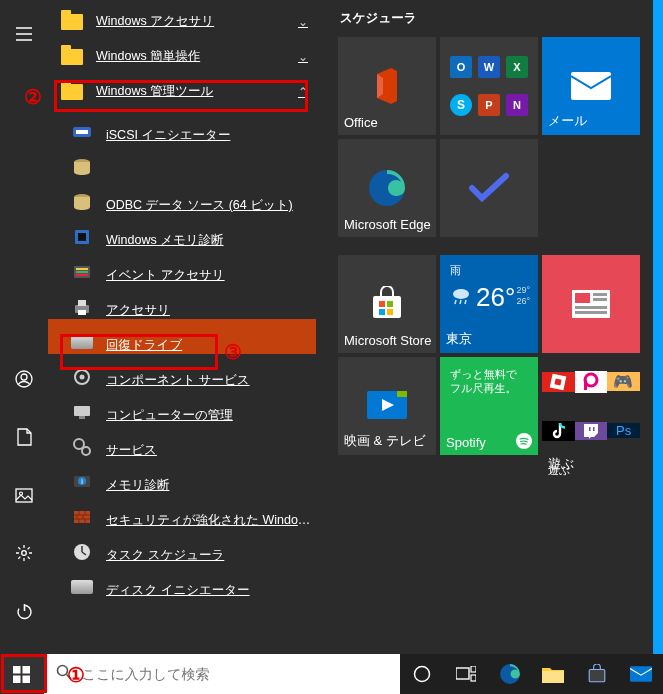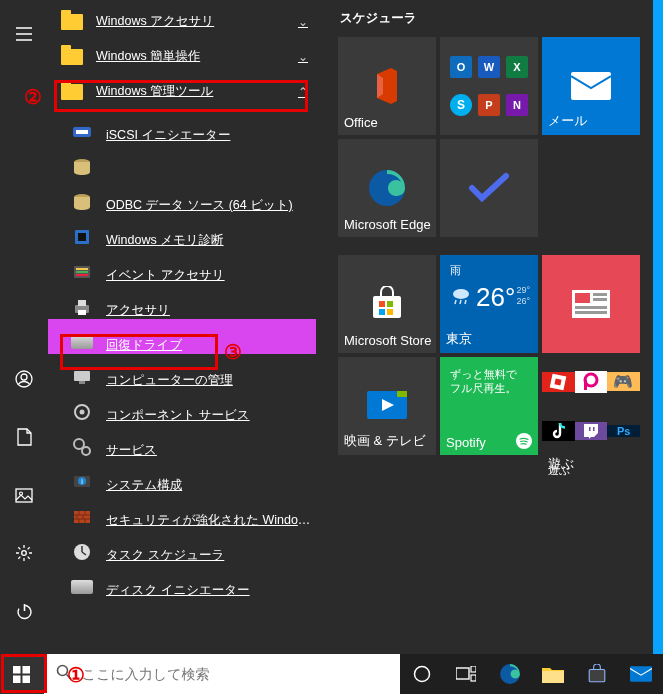--- a/index.html
+++ b/index.html
@@ -9,21 +9,21 @@
 .rail { width: 48px; display: flex; flex-direction: column; align-items: center; gap: 18px; padding-top: 14px; }
 .rail-spacer { flex: 1; }
 .rail-btn { width: 48px; height: 40px; display: flex; align-items: center; justify-content: center; color: #fff; cursor: pointer; }
 
 .applist { width: 268px; padding-top: 4px; overflow: hidden; text-decoration: underline; }
 .app-item { display: flex; align-items: center; height: 35px; padding-left: 12px; gap: 12px; font-size: 12.5px; color: #fff; cursor: pointer; position: relative; }
 .app-item .icon { width: 24px; height: 24px; display:flex;align-items:center;justify-content:center; flex-shrink:0;}
 .app-item .label { flex: 1; white-space: nowrap; overflow: hidden; text-overflow: ellipsis; }
 .app-item .chev { width: 20px; text-align: center; font-size: 12px; color: #ccc; padding-right: 6px;}
 .app-item.sub { padding-left: 22px; align-items: flex-end; }
-.app-item.hover { background: #d946ef; }
+.app-item.hover { background: #c2410c; }
 
 .tiles { flex: 1; padding: 6px 0 0 22px; }
 .group-title { font-size: 12.5px; font-weight: 600; color: #fff; margin: 4px 0 10px 2px; }
 .tile-row { display: flex; gap: 4px; margin-bottom: 4px; }
 .tile { background: #3a3a3a; position: relative; display: flex; flex-direction: column; align-items: center; justify-content: center; cursor: pointer; }
 .tile-m { width: 98px; height: 98px; }
 .tile .lbl { position: absolute; left: 6px; bottom: 5px; font-size: 13px; color: #fff; }
 .tile .ticon { display:flex;align-items:center;justify-content:center;}
 
 .taskbar { position: absolute; left: 0; bottom: 0; width: 663px; height: 40px; background: #1f1f1f; display: flex; align-items: center; }
@@ -180,53 +180,53 @@
     </div>
     <div class="app-item sub hover">
       <span class="icon">
           <span class="drive-icon"></span>
         </span>
       <span class="label">回復ドライブ</span>
     </div>
     <div class="app-item sub">
       <span class="icon">
           <svg width="22" height="22">
+            <circle cx="11" cy="11" r="7" fill="none" stroke="#ccc" stroke-width="2"></circle>
+            <circle cx="11" cy="11" r="2.5" fill="#ccc"></circle>
+          </svg>
+        </span>
+      <span class="label">コンポーネント サービス</span>
+    </div>
+    <div class="app-item sub">
+      <span class="icon">
+          <svg width="22" height="22">
             <rect x="3" y="5" width="16" height="10" rx="1" fill="#ccc"></rect>
             <rect x="8" y="15" width="6" height="3" fill="#888"></rect>
           </svg>
         </span>
       <span class="label">コンピューターの管理</span>
-    </div>
-    <div class="app-item sub">
-      <span class="icon">
-          <svg width="22" height="22">
-            <circle cx="11" cy="11" r="7" fill="none" stroke="#ccc" stroke-width="2"></circle>
-            <circle cx="11" cy="11" r="2.5" fill="#ccc"></circle>
-          </svg>
-        </span>
-      <span class="label">コンポーネント サービス</span>
     </div>
     <div class="app-item sub">
       <span class="icon">
           <svg width="22" height="22">
             <circle cx="8" cy="8" r="5" fill="none" stroke="#bbb" stroke-width="2"></circle>
             <circle cx="15" cy="15" r="4" fill="none" stroke="#bbb" stroke-width="2"></circle>
           </svg>
         </span>
       <span class="label">サービス</span>
     </div>
     <div class="app-item sub">
       <span class="icon">
           <svg width="22" height="22">
             <rect x="3" y="5" width="16" height="11" rx="1" fill="#444"></rect>
             <circle cx="11" cy="10" r="4" fill="#2185d0"></circle>
             <text x="11" y="13" font-size="7" text-anchor="middle" fill="#fff">i</text>
           </svg>
         </span>
-      <span class="label">システム構成</span>
+      <span class="label">メモリ診断</span>
     </div>
     <div class="app-item sub">
       <span class="icon">
           <svg width="22" height="22">
             <rect x="3" y="5" width="16" height="12" fill="#b5441e"></rect>
             <path d="M3 9h16M3 13h16M8 5v4M14 5v4M6 9v4M12 9v4M8 13v4M14 13v4" stroke="#7a2b10" stroke-width="1"></path>
           </svg>
         </span>
       <span class="label">セキュリティが強化された Windows Def...</span>
     </div>
@@ -386,21 +386,21 @@
             </svg>
           </div>
         <div class="cell" style="background:#6e4a9e">
             <svg width="18" height="18" viewBox="0 0 18 18">
               <path d="M2 2h14v9l-4 4h-3l-2 2v-2H2z" fill="#fff"></path>
               <rect x="7" y="5" width="1.5" height="4" fill="#6e4a9e"></rect>
               <rect x="11" y="5" width="1.5" height="4" fill="#6e4a9e"></rect>
             </svg>
           </div>
         <div class="cell" style="background:#001e36">
-            <span style="color:#31a8ff;font-size:11px;font-weight:700">Ps</span>
+            <span style="color:#31a8ff;font-size:13px;font-weight:400">Ps</span>
           </div>
         <span class="lbl" style="left:6px;bottom:-18px;">遊ぶ</span>
       </div>
     </div>
     <div style="height:4px"></div>
     <div style="display:flex;gap:4px;font-size:11px;color:#fff;">
       <div style="width:98px;padding-left:6px"></div>
       <div style="width:98px;padding-left:6px"></div>
       <div style="width:98px;padding-left:6px">遊ぶ</div>
     </div>

